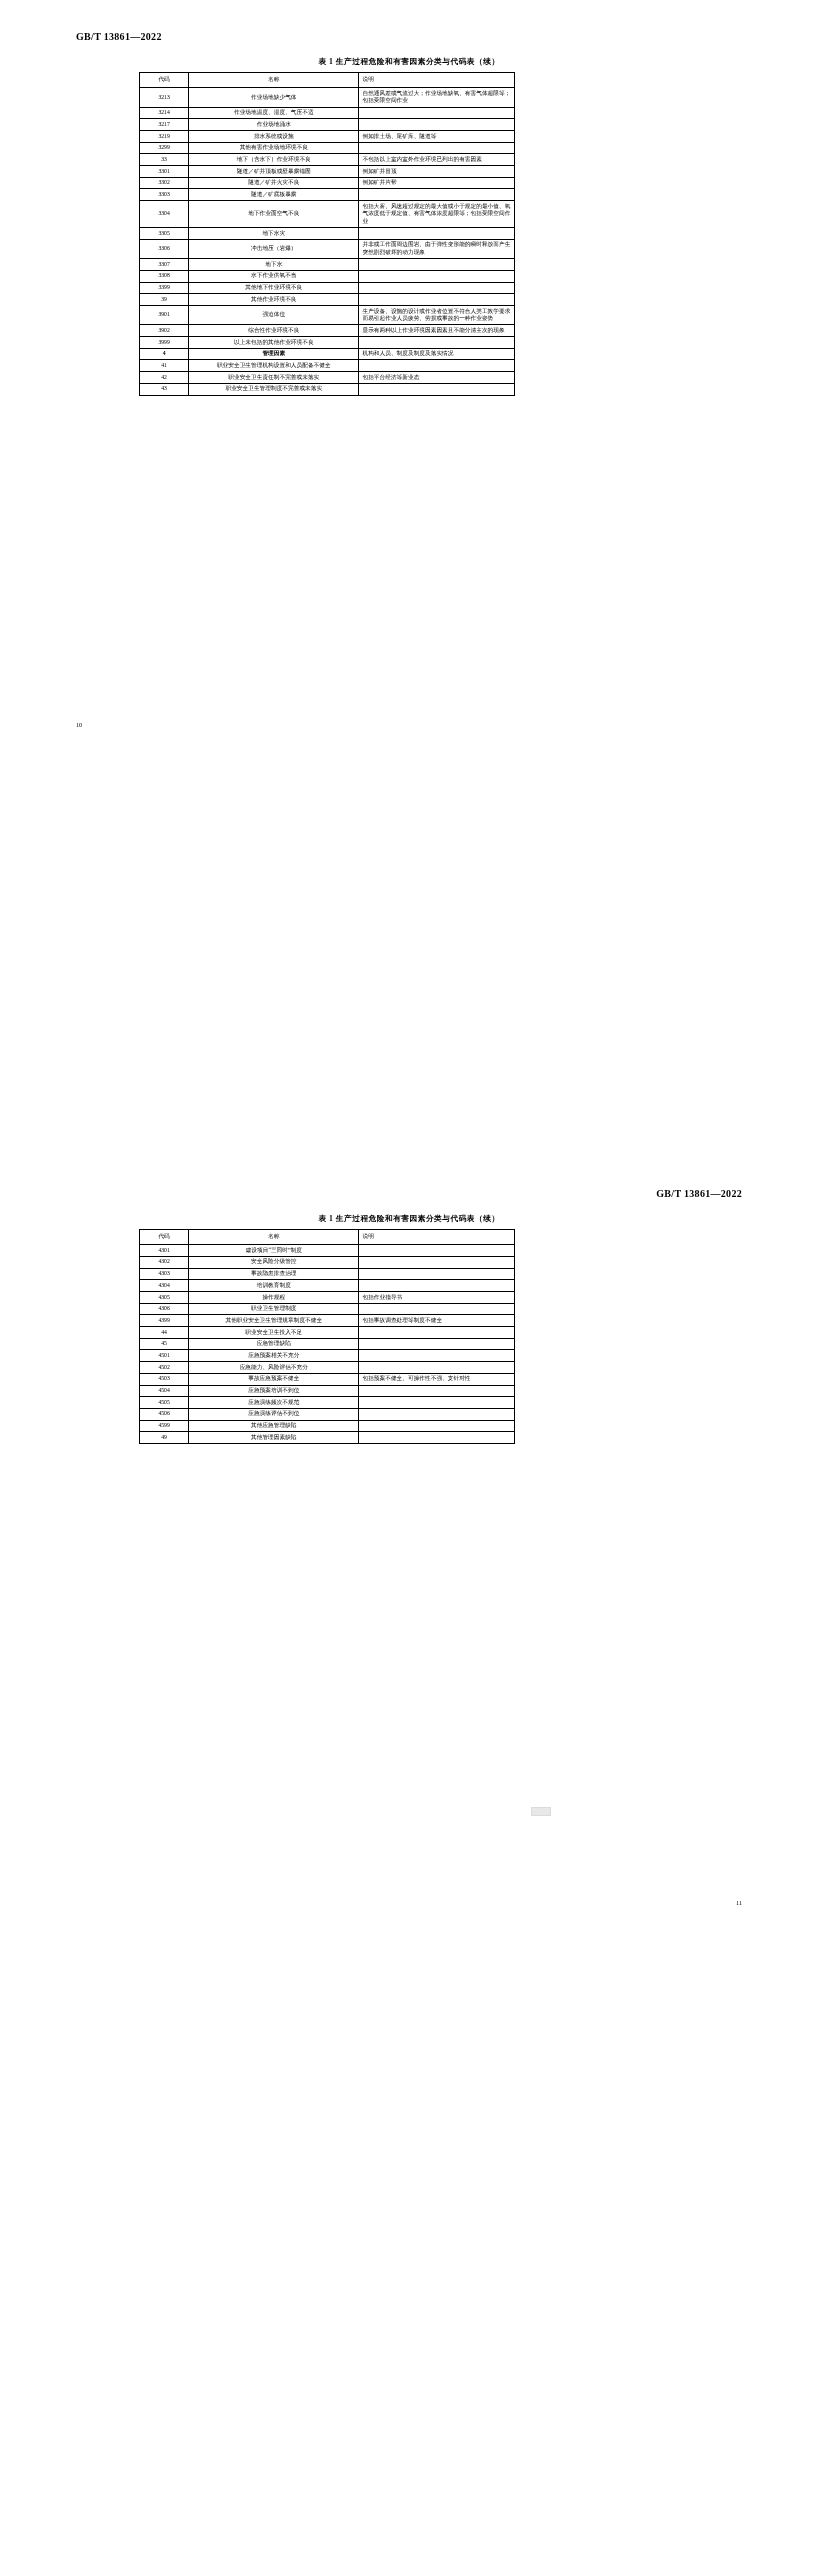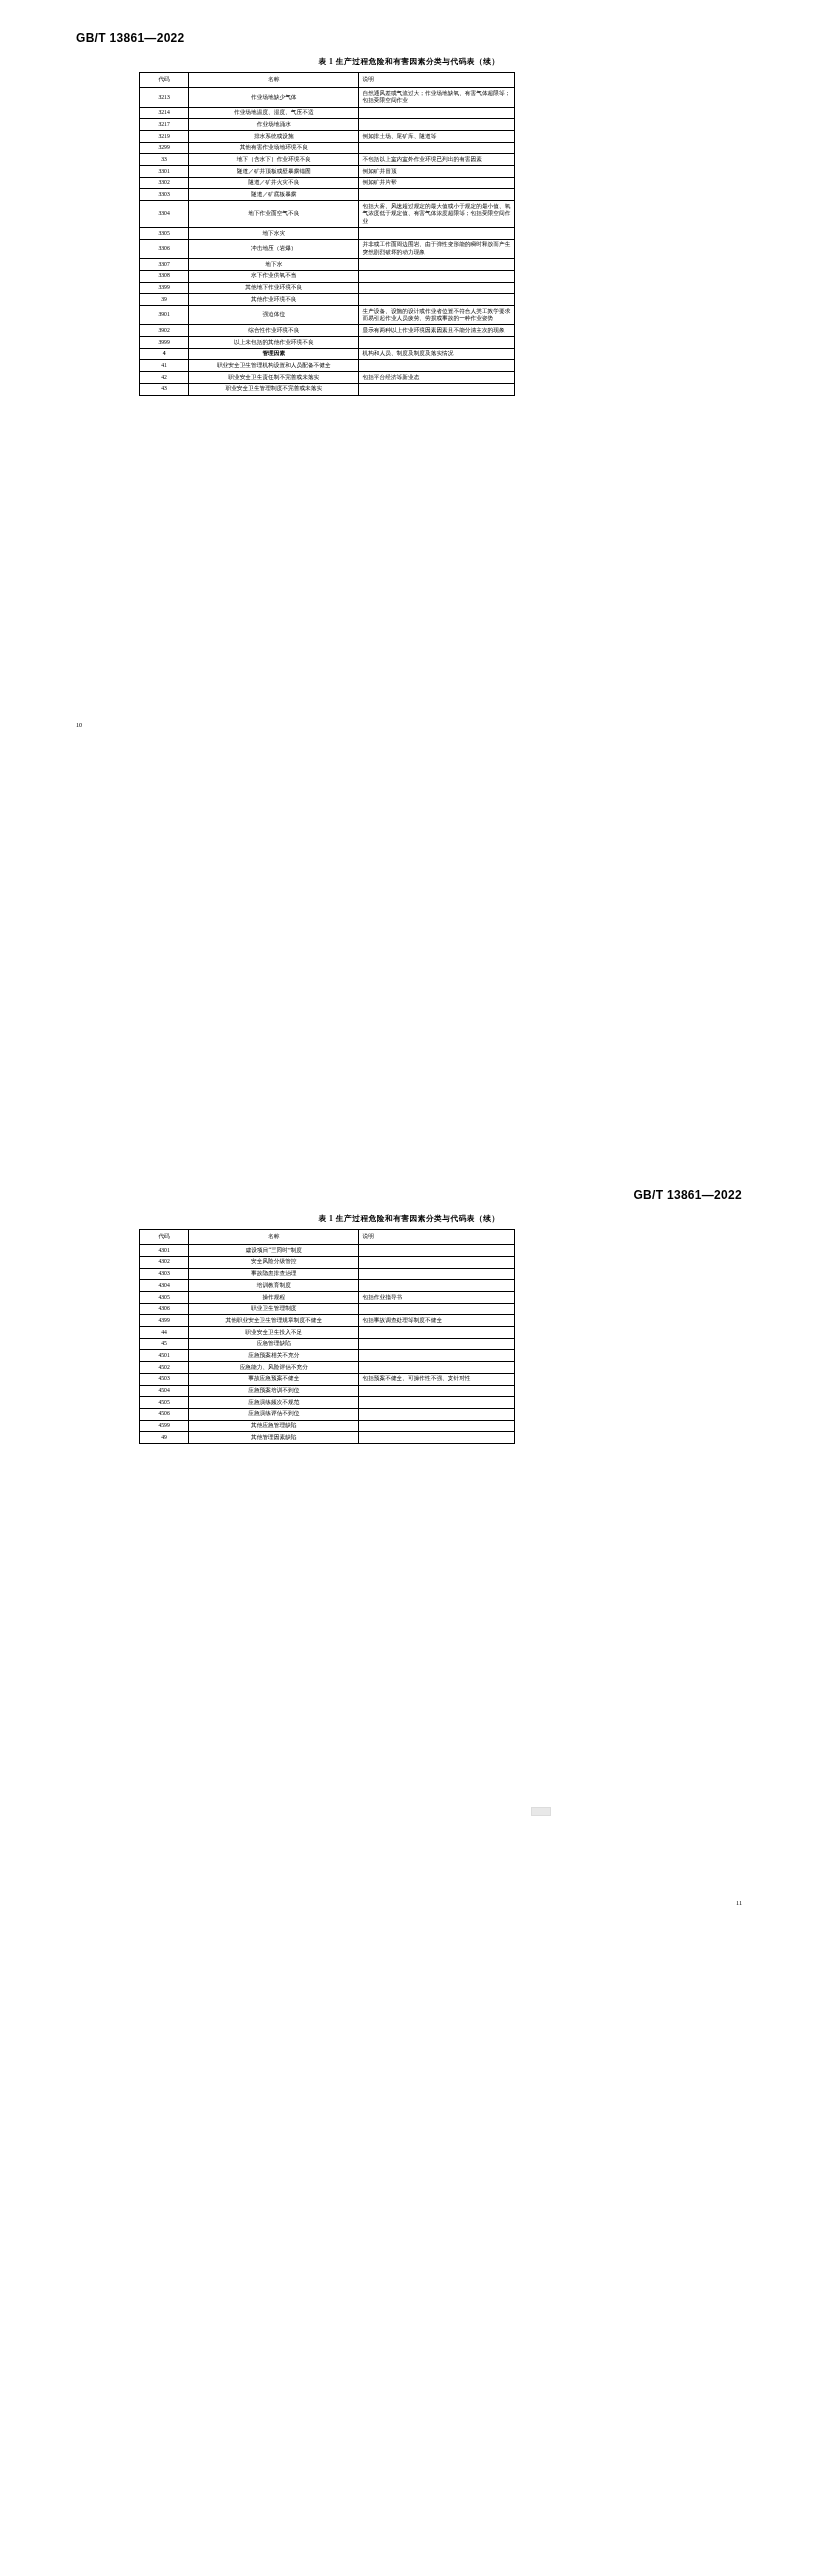--- a/index.html
+++ b/index.html
@@ -15,22 +15,22 @@
   .page {
     position: relative;
     width: 818px;
     box-sizing: border-box;
   }
   .page-1 { height: 1157px; }
   .page-2 { height: 1157px; }
   .page-3 { height: 1157px; }
 
   .hdr {
-    font-family: Liberation Sans, sans-serif;
-    font-size: 12px;
+    font-family: Liberation Serif, serif;
+    font-size: 10px;
     font-weight: bold;
     letter-spacing: 0.3px;
   }
   .hdr-left {
     position: absolute;
     left: 76px;
     top: 31px;
   }
   .hdr-right {
     position: absolute;

